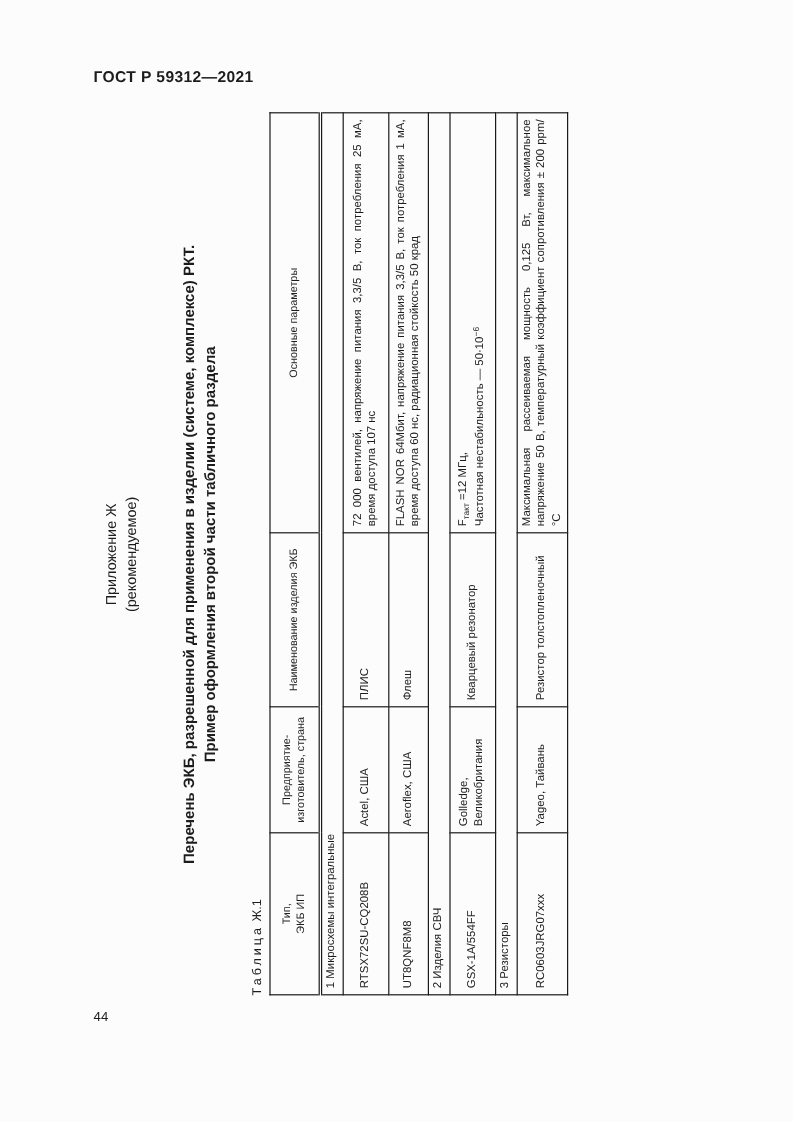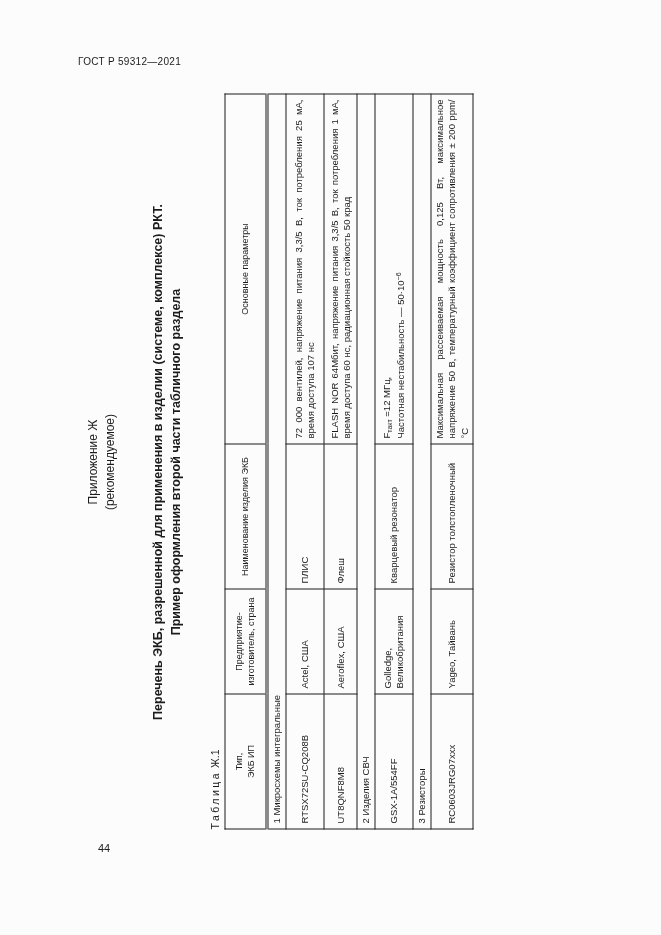--- a/index.html
+++ b/index.html
@@ -11,29 +11,28 @@
   .page {
     position: relative;
     width: 661px; height: 935px;
     background: #fcfcfc;
     overflow: hidden;
     margin: 0 auto;
   }
   .doc-header {
     position: absolute;
     left: 78px; top: 56px;
-    font-size: 10px;
-    font-weight: normal;
+    font-size: 13px;
+    font-weight: bold;
     letter-spacing: 0.3px;
   }
   .page-number {
     position: absolute;
     left: 78px; top: 842px;
     font-size: 11px;
-    margin-left: 20px;
   }
   
   .landscape {
     position: absolute;
     width: 745px; height: 340px;
     left: -118px; top: 292px;
     transform: rotate(-90deg);
     transform-origin: center center;
     display: flex;
     flex-direction: column;

